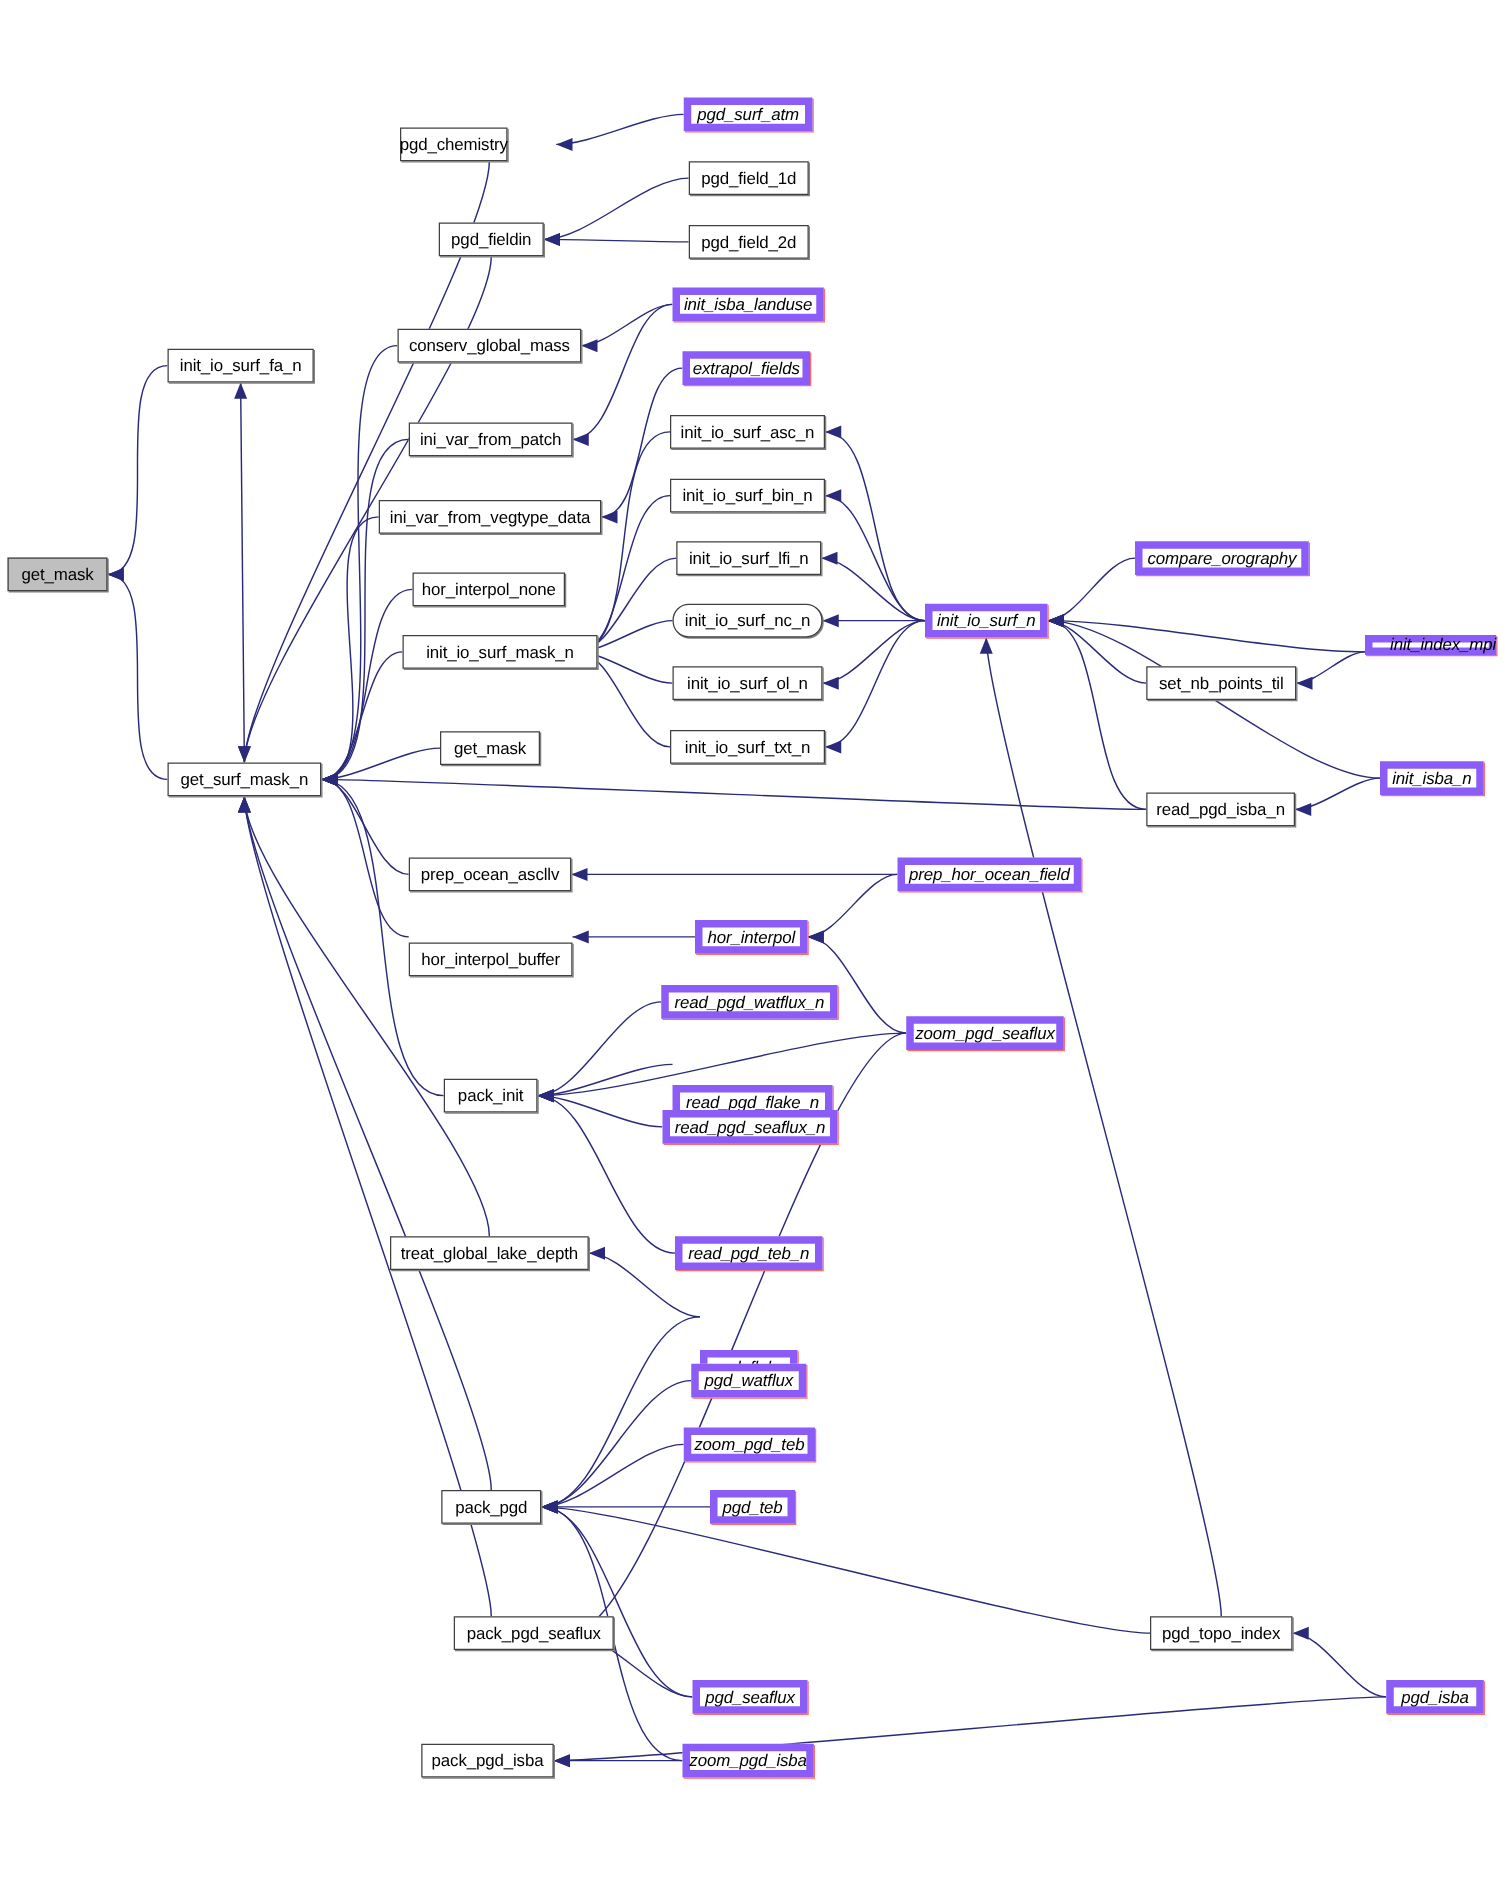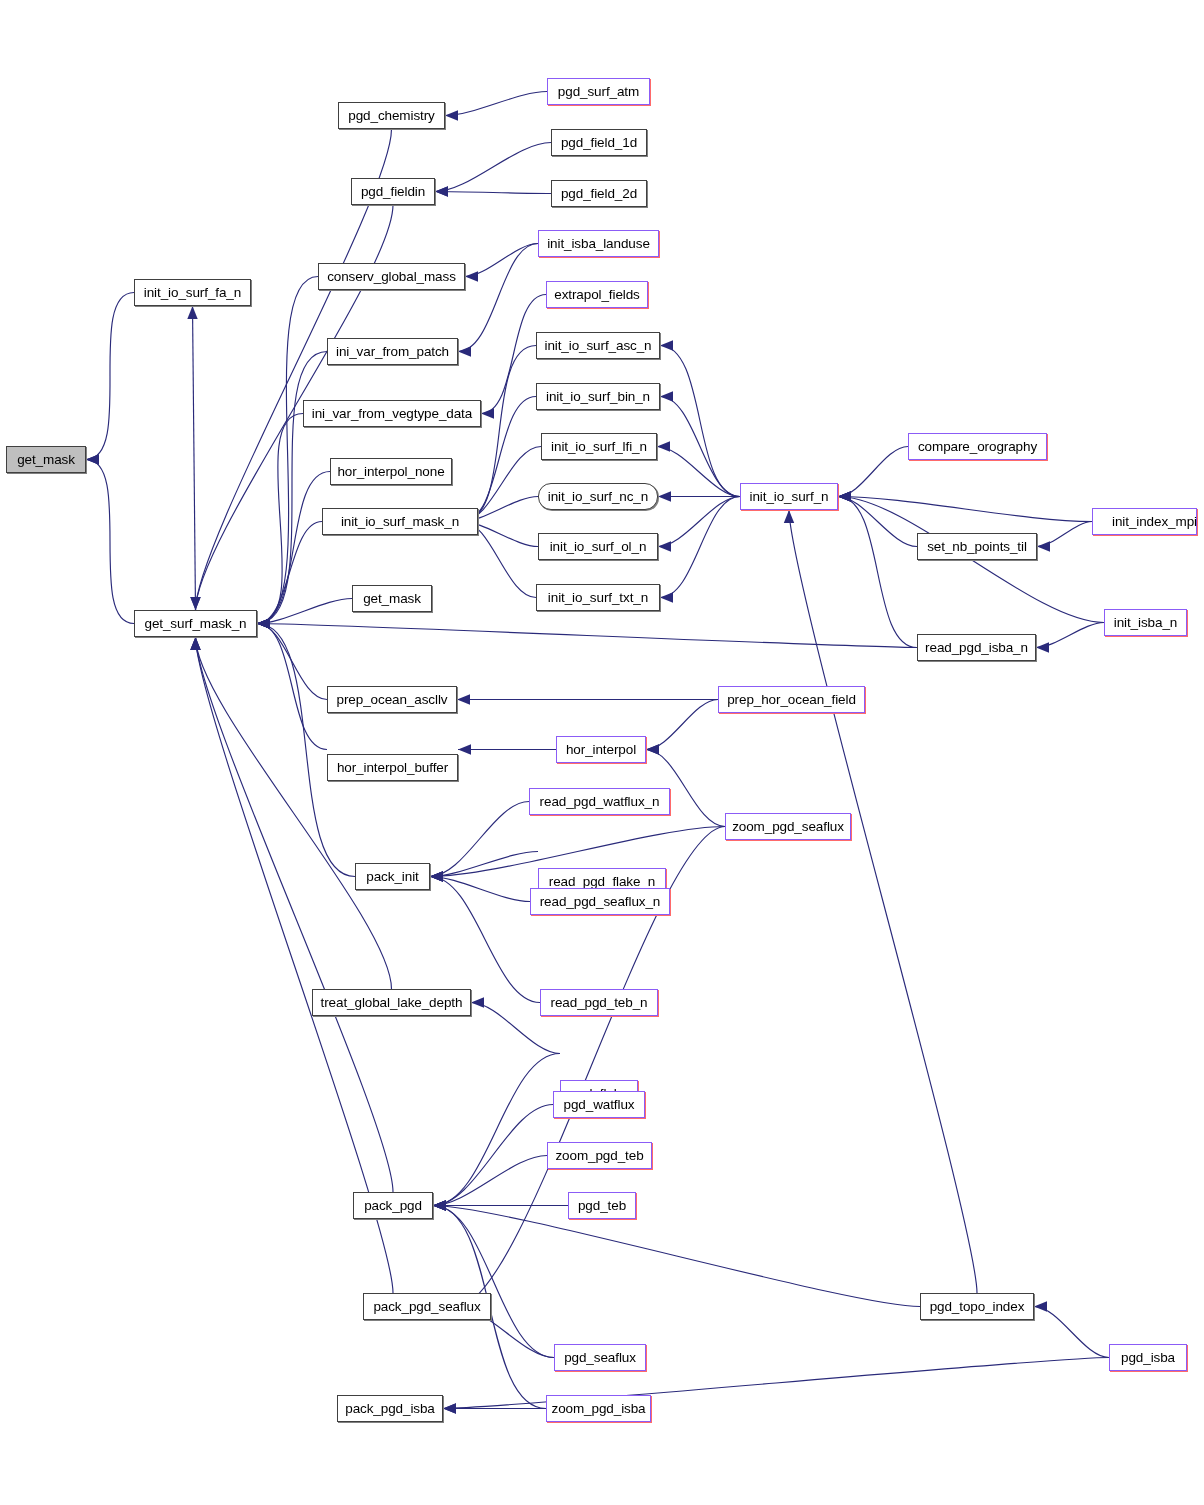--- a/index.html
+++ b/index.html
@@ -41,22 +41,23 @@
     background: #ffffff;
     border: 1px solid #404040;
     box-shadow: 1px 1px 0 0 #808080;
     font-size: 13.5px;
     color: #000000;
     white-space: nowrap;
     line-height: 1;
     letter-spacing: -0.1px;
   }
   .node.red {
-    border: 1px solid #8b5cf6;
+    border: 6px solid #8b5cf6;
     box-shadow: 1px 1px 0 0 #ff6a6a;
+    font-style: italic;
   }
   .node.root {
     background: #bfbfbf;
     border: 1px solid #404040;
   }
   .node-label {
     pointer-events: none;
   }
 </style>
 </head>
@@ -200,21 +201,21 @@
   <div id="node-layer">
       <div class="node root" style="left: 6px; top: 446px; width: 80px; height: 27px;">
         <span class="node-label">get_mask</span>
       </div>
       <div class="node" style="left: 134px; top: 279px; width: 117px; height: 27px;">
         <span class="node-label">init_io_surf_fa_n</span>
       </div>
       <div class="node" style="left: 134px; top: 610px; width: 123px; height: 27px;">
         <span class="node-label">get_surf_mask_n</span>
       </div>
-      <div class="node" style="left: 338px; top: 102px; width: 107px; height: 27px;">
+      <div class="node" style="left: 320px; top: 102px; width: 86px; height: 27px;">
         <span class="node-label">pgd_chemistry</span>
       </div>
       <div class="node" style="left: 351px; top: 178px; width: 84px; height: 27px;">
         <span class="node-label">pgd_fieldin</span>
       </div>
       <div class="node" style="left: 318px; top: 263px; width: 147px; height: 27px;">
         <span class="node-label">conserv_global_mass</span>
       </div>
       <div class="node" style="left: 327px; top: 338px; width: 131px; height: 27px;">
         <span class="node-label">ini_var_from_patch</span>
@@ -284,21 +285,21 @@
       </div>
       <div class="node" style="left: 536px; top: 584px; width: 124px; height: 27px;">
         <span class="node-label">init_io_surf_txt_n</span>
       </div>
       <div class="node red" style="left: 740px; top: 483px; width: 98px; height: 27px;">
         <span class="node-label">init_io_surf_n</span>
       </div>
       <div class="node red" style="left: 908px; top: 433px; width: 139px; height: 27px;">
         <span class="node-label">compare_orography</span>
       </div>
-      <div class="node red" style="left: 1092px; top: 508px; width: 105px; height: 27px; padding-left: 20px;">
+      <div class="node red" style="left: 1092px; top: 508px; width: 105px; height: 16px; padding-left: 20px;">
         <span class="node-label">init_index_mpi</span>
       </div>
       <div class="node" style="left: 917px; top: 533px; width: 120px; height: 27px;">
         <span class="node-label">set_nb_points_til</span>
       </div>
       <div class="node red" style="left: 1104px; top: 609px; width: 83px; height: 27px;">
         <span class="node-label">init_isba_n</span>
       </div>
       <div class="node" style="left: 917px; top: 634px; width: 119px; height: 27px;">
         <span class="node-label">read_pgd_isba_n</span>

